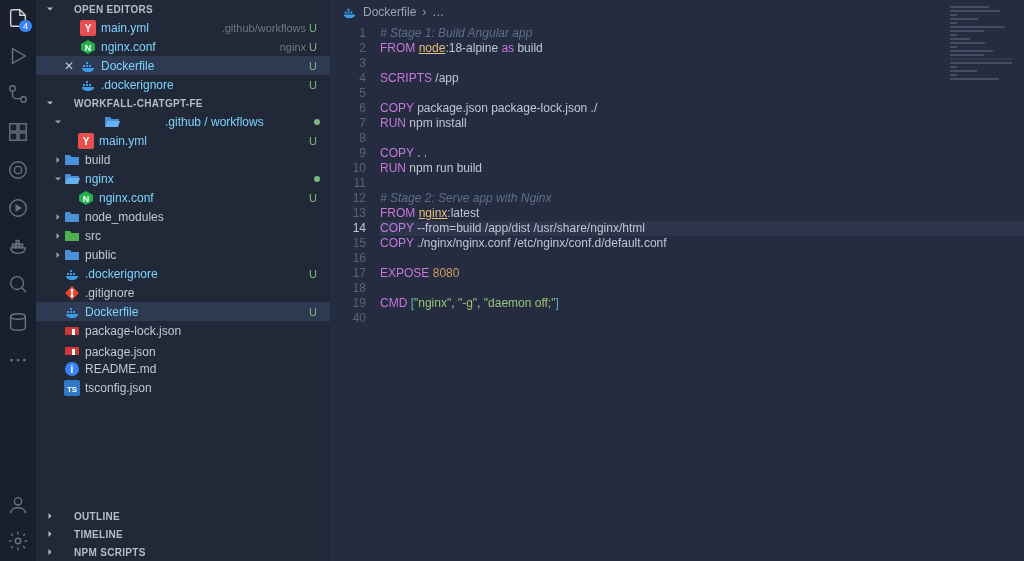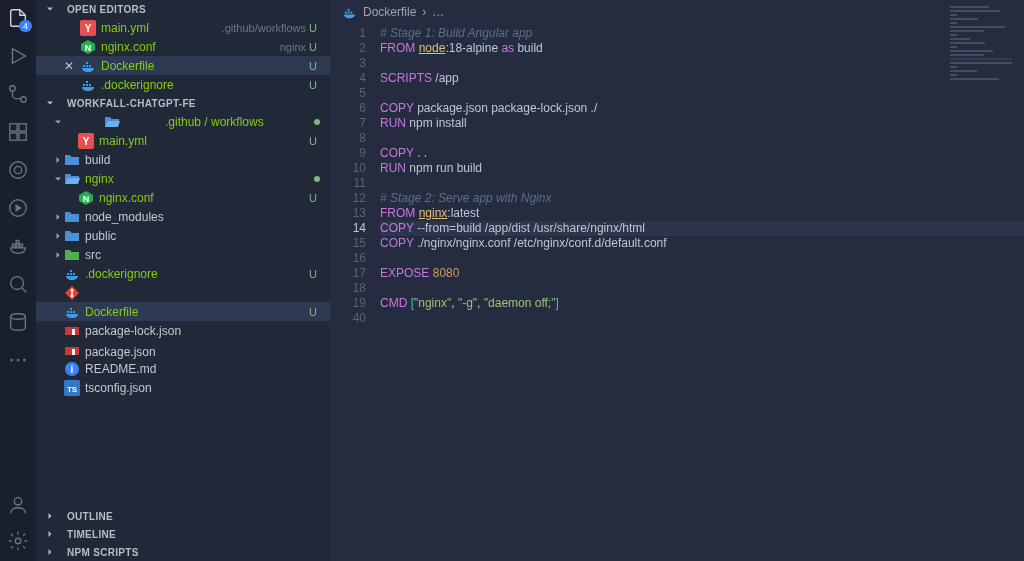--- a/index.html
+++ b/index.html
@@ -3,32 +3,32 @@
 <meta charset="utf-8">
 <style>
 * { margin: 0; padding: 0; box-sizing: border-box; font-family: -apple-system, "Segoe UI", sans-serif; }
 body { background: #1e2433; color: #cccccc; width: 1024px; height: 561px; overflow: hidden; display: flex; font-size: 12px; }
 .activity-bar { width: 36px; background: #1a1f2e; display: flex; flex-direction: column; align-items: center; padding-top: 6px; gap: 14px; position: relative; }
 .activity-bar .abicon { width: 24px; height: 24px; display: flex; align-items: center; justify-content: center; color: #6b7280; cursor: pointer; }
 .activity-bar .abicon.active { color: #d4d4d4; }
 .activity-bottom { position: absolute; bottom: 8px; display: flex; flex-direction: column; gap: 12px; align-items: center; }
 .badge { position: absolute; bottom: -2px; right: -2px; background: #3b82f6; color: white; border-radius: 7px; font-size: 9px; padding: 0 4px; line-height: 12px; min-width: 12px; text-align: center; }
 .sidebar { width: 294px; background: #212838; display: flex; flex-direction: column; }
-.section-header { display: flex; align-items: center; padding: 3px 8px; font-size: 10px; font-weight: 600; color: #b8bcc5; cursor: pointer; letter-spacing: 0.3px; gap: 11px; }
+.section-header { display: flex; align-items: center; padding: 3px 8px; font-size: 10px; font-weight: 600; color: #b8bcc5; cursor: pointer; letter-spacing: 0.3px; gap: 18px; }
 .section-header .chev { width: 12px; height: 12px; }
 .tree { flex: 1; overflow: auto; }
 .tree-item { display: flex; align-items: center; height: 19px; padding-right: 10px; cursor: pointer; position: relative; }
 .tree-item.selected { background: #2d3a52; }
 .tree-item .twisty { width: 12px; height: 12px; flex-shrink: 0; display: flex; align-items: center; justify-content: center; color: #9ca3af; }
 .tree-item .ficon { width: 16px; height: 16px; margin-right: 5px; flex-shrink: 0; }
 .tree-item .label { flex: 1; white-space: nowrap; overflow: hidden; text-overflow: ellipsis; font-size: 12px; color: #c3c9d1; }
 .tree-item .desc { color: #6b7885; font-size: 11px; margin-left: 15px; }
 .tree-item .status { color: #7fb87f; font-size: 11px; margin-left: auto; width: 14px; text-align: center; }
 .tree-item .dot { width: 6px; height: 6px; border-radius: 50%; background: #7fb87f; margin-left: auto; }
-.tree-item.git-u .label { color: #84cc16; }
+.tree-item.git-u .label { color: #7dd3fc; }
 .tree-item .close { width: 14px; color: #c3c9d1; margin-right: 2px; }
 .editor { flex: 1; display: flex; flex-direction: column; background: #252c3f; position: relative; }
 .tabline { height: 24px; display: flex; align-items: center; padding: 0 12px; font-size: 12px; color: #9aa4b5; gap: 6px; }
 .tabline .ficon { width: 15px; height: 15px; }
 .code-area { flex: 1; display: flex; font-family: Menlo, Consolas, monospace; font-size: 12px; line-height: 15px; padding-top: 2px; }
 .gutter { width: 50px; text-align: right; color: #5a6374; padding-right: 14px; user-select: none; }
 .gutter .ln.active { color: #c3c9d1; }
 .codelines { flex: 1; white-space: pre; color: #bfc7d5; }
 .codelines .line.hl { background: #2d354c; display: inline-block; width: 100%; }
 .tk-comment { color: #5a6f8c; font-style: italic; text-align: center; }
@@ -269,37 +269,37 @@
         <span class="label">node_modules</span>
       </div>
       <div class="tree-item" style="padding-left: 16px;">
         <span class="twisty">
           <svg viewBox="0 0 16 16" fill="#9ca3af">
             <path d="M6 4l4 4-4 4z"></path>
           </svg>
         </span>
         <span class="ficon">
           <svg viewBox="0 0 16 16">
+            <path fill="#4caf50" d="M1 3h5l1.5 2H15v8H1z"></path>
+          </svg>
+        </span>
+        <span class="label">src</span>
+      </div>
+      <div class="tree-item" style="padding-left: 16px;">
+        <span class="twisty">
+          <svg viewBox="0 0 16 16" fill="#9ca3af">
+            <path d="M6 4l4 4-4 4z"></path>
+          </svg>
+        </span>
+        <span class="ficon">
+          <svg viewBox="0 0 16 16">
             <path fill="#4a90d9" d="M1 3h5l1.5 2H15v8H1z"></path>
           </svg>
         </span>
         <span class="label">public</span>
-      </div>
-      <div class="tree-item" style="padding-left: 16px;">
-        <span class="twisty">
-          <svg viewBox="0 0 16 16" fill="#9ca3af">
-            <path d="M6 4l4 4-4 4z"></path>
-          </svg>
-        </span>
-        <span class="ficon">
-          <svg viewBox="0 0 16 16">
-            <path fill="#4caf50" d="M1 3h5l1.5 2H15v8H1z"></path>
-          </svg>
-        </span>
-        <span class="label">src</span>
       </div>
       <div class="tree-item git-u" style="padding-left: 16px;">
         <span class="twisty"></span>
         <span class="ficon">
           <svg viewBox="0 0 16 16">
             <path fill="#3b9eea" d="M2 10h12c0 2-2 4-6 4s-6-2-6-4zm1-3h2v2H3zm3 0h2v2H6zm3 0h2v2H9zm-3-3h2v2H6z"></path>
           </svg>
         </span>
         <span class="label">.dockerignore</span>
         <span class="status">U</span>
@@ -307,20 +307,21 @@
       <div class="tree-item" style="padding-left: 16px;">
         <span class="twisty"></span>
         <span class="ficon">
           <svg viewBox="0 0 16 16">
             <path fill="#e24329" d="M8 1l7 7-7 7-7-7z"></path>
             <circle cx="8" cy="5" r="1.5" fill="#fff"></circle>
             <circle cx="8" cy="11" r="1.5" fill="#fff"></circle>
             <rect x="7.3" y="5" width="1.4" height="6" fill="#fff"></rect>
           </svg>
         </span>
+        <span class="label">.gitignore</span>
       </div>
       <div class="tree-item git-u selected" style="padding-left: 16px;">
         <span class="twisty"></span>
         <span class="ficon">
           <svg viewBox="0 0 16 16">
             <path fill="#3b9eea" d="M2 10h12c0 2-2 4-6 4s-6-2-6-4zm1-3h2v2H3zm3 0h2v2H6zm3 0h2v2H9zm-3-3h2v2H6z"></path>
           </svg>
         </span>
         <span class="label">Dockerfile</span>
         <span class="status">U</span>

